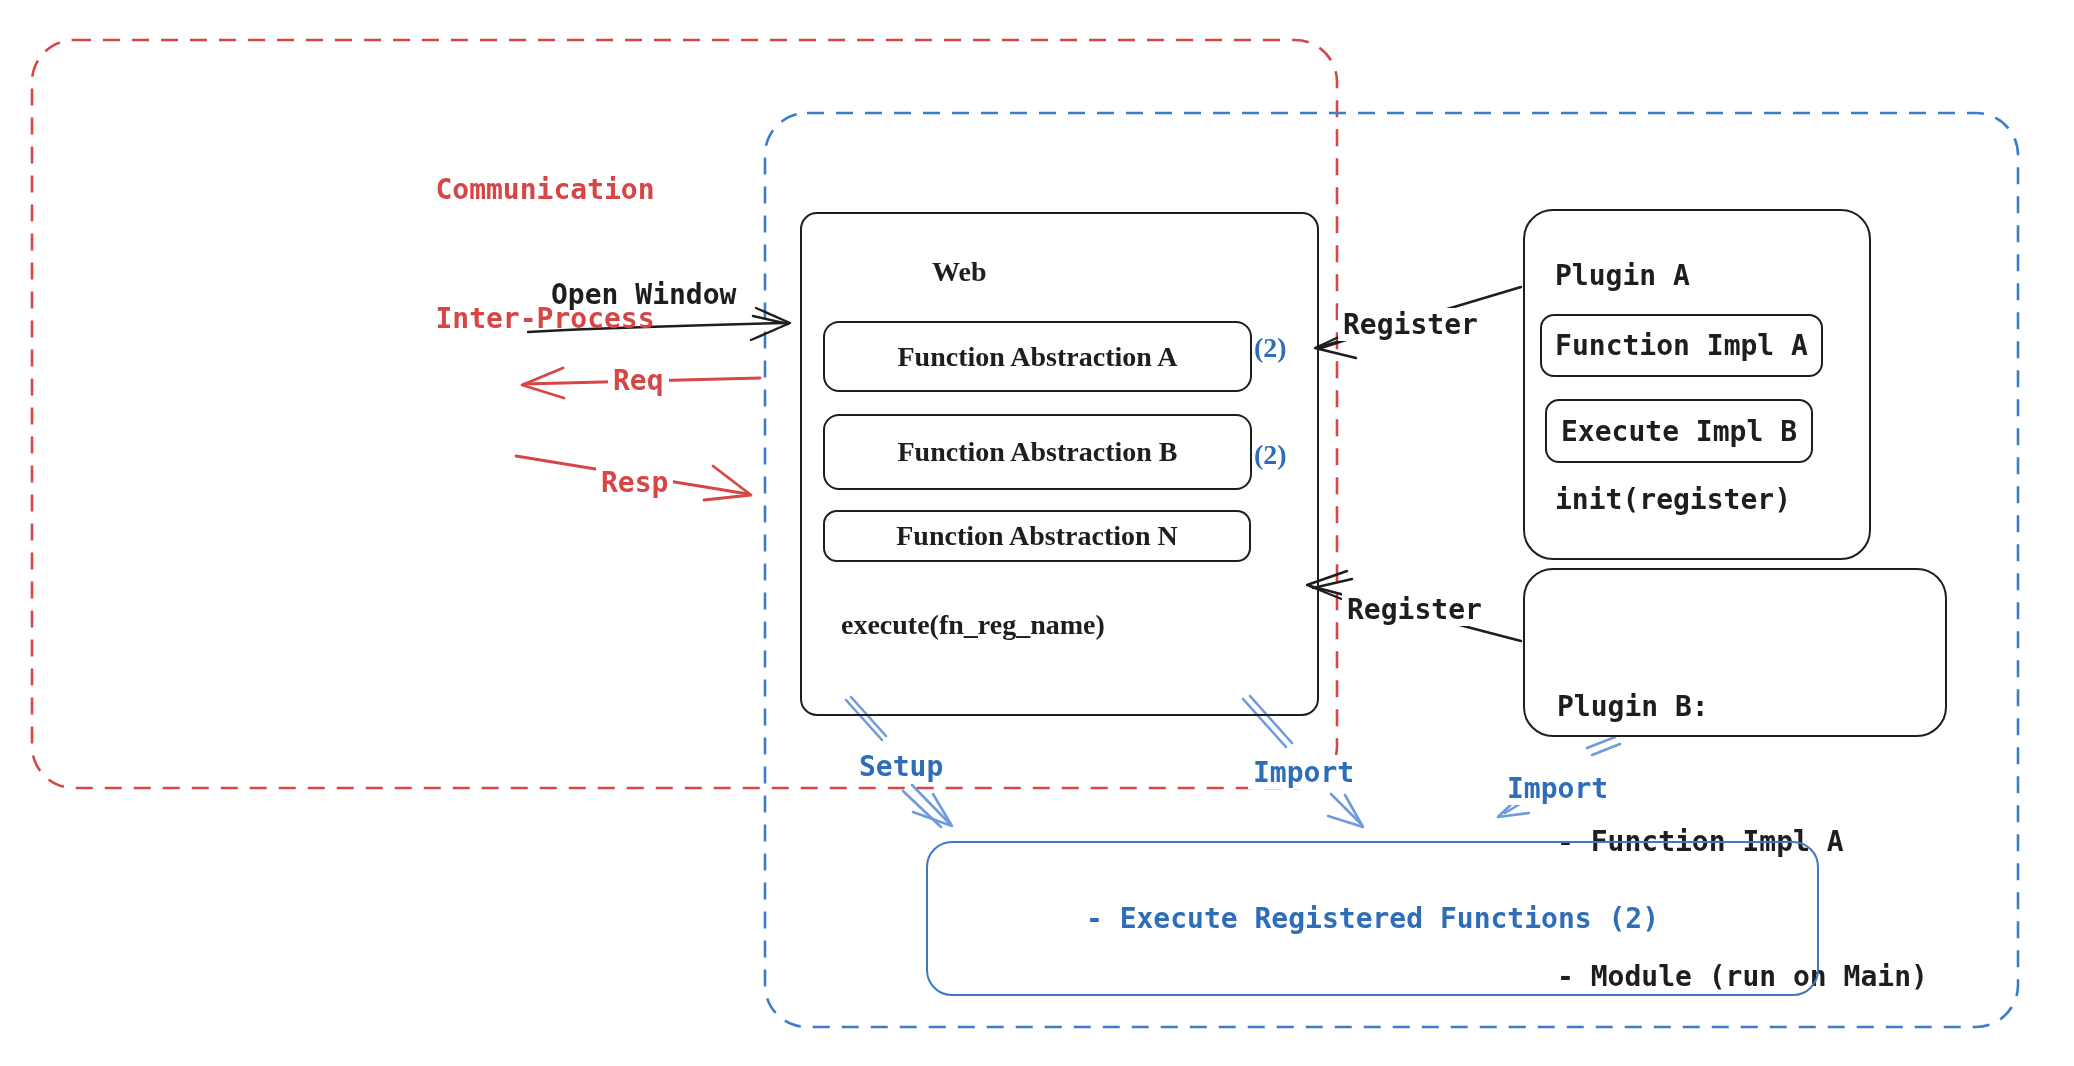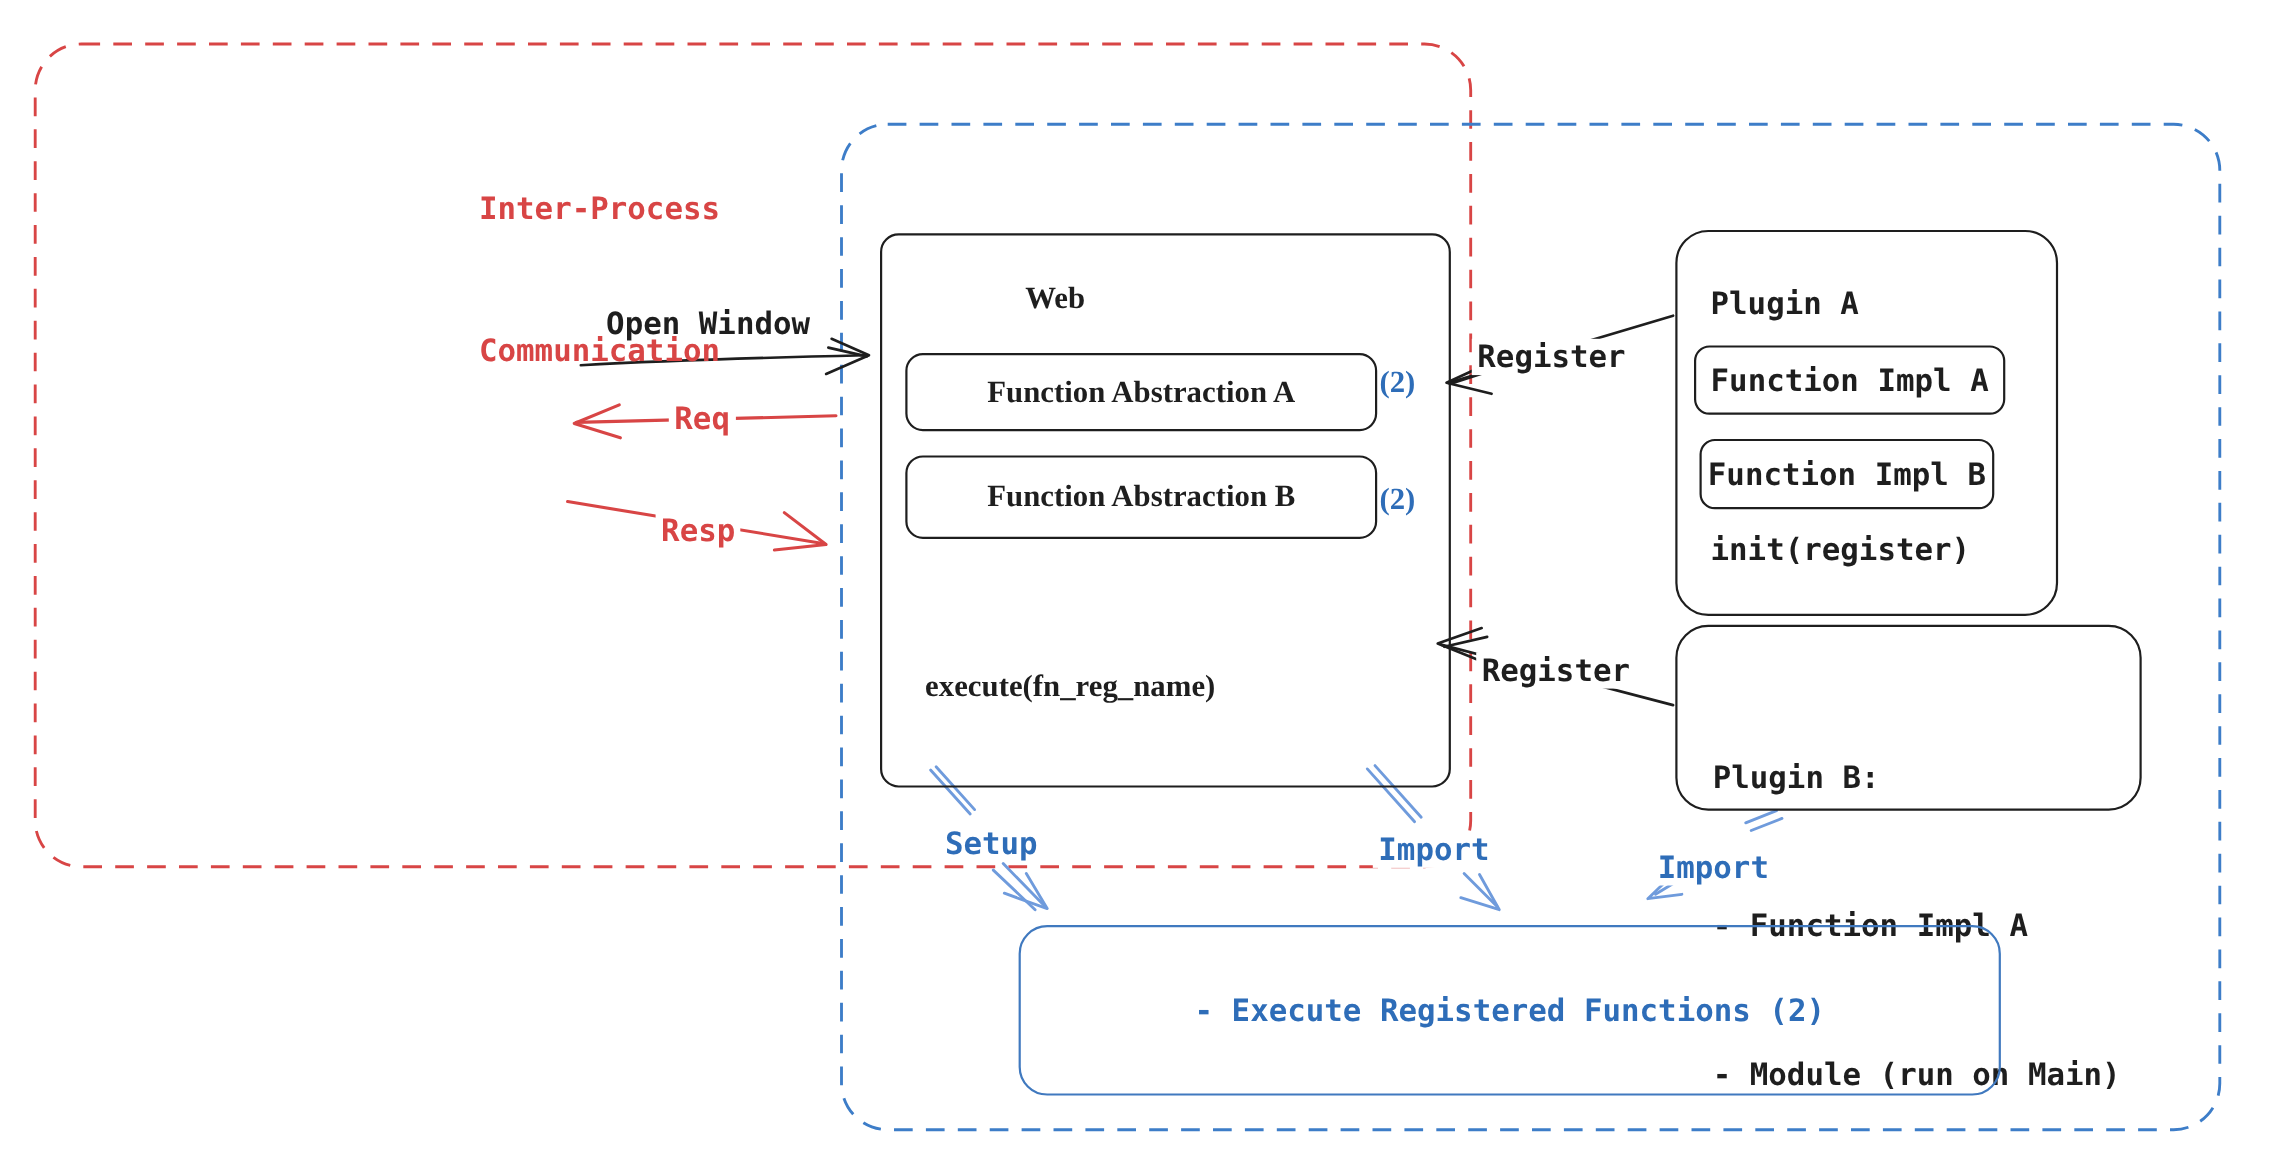--- a/index.html
+++ b/index.html
@@ -92,45 +92,48 @@
 
     <g>
       <path class="ln stroke-ab" d="M1587,748 L1615,737"></path>
       <path class="ln stroke-ab" stroke-width="1.6" d="M1592,755 L1620,744"></path>
       <path class="ln stroke-ab" d="M1538,793 L1505,813"></path>
       <path class="ln stroke-ab" d="M1523,793 L1498,817 L1529,813"></path>
     </g>
   </svg>
 
   <div class="label ipc-label red-t" style="left:420px;top:82px;">
+    <div>Communication</div>
     <div>Inter-Process</div>
-    <div>Communication</div>
   </div>
 
 
   <div class="node" style="left:800px;top:212px;width:515px;height:500px;border-radius:17px;font-family:Liberation Serif, serif;">
     <div class="label" style="left:130px;top:42px;">Web</div>
     <div class="subbox" style="left:21px;top:107px;width:425px;height:67px;">
       <span>Function Abstraction A</span>
     </div>
     <span class="label badge" style="left:452px;top:118px;">(2)</span>
     <div class="subbox" style="left:21px;top:200px;width:425px;height:72px;">
       <span>Function Abstraction B</span>
     </div>
     <span class="label badge" style="left:452px;top:225px;">(2)</span>
+    <div class="subbox" style="left:21px;top:296px;width:424px;height:48px;border-radius:14px;">
+      <span>Function Abstraction N</span>
+    </div>
     <div class="label" style="left:39px;top:384px;margin-top:11px;">execute(fn_reg_name)</div>
   </div>
 
   <div class="node" style="left:1523px;top:165px;width:344px;height:347px;border-radius:30px;margin-top:44px;">
     <div class="label" style="left:30px;top:48px;">Plugin A</div>
     <div class="subbox" style="left:15px;top:103px;width:279px;height:59px;border-radius:14px;">
       <span>Function Impl A</span>
     </div>
     <div class="subbox" style="left:20px;top:188px;width:264px;height:60px;border-radius:14px;">
-      <span>Function Impl B</span>
+      <span>Execute Impl B</span>
     </div>
     <div class="label" style="left:30px;top:272px;">init(register)</div>
   </div>
 
   <div class="node" style="left:1523px;top:568px;width:420px;height:165px;border-radius:30px;">
     <div class="label pb-text" style="left:32px;top:24px;">
       <div>Plugin B:</div>
       <div>- Function Impl A</div>
       <div>- Module (run on Main)</div>
     </div>

